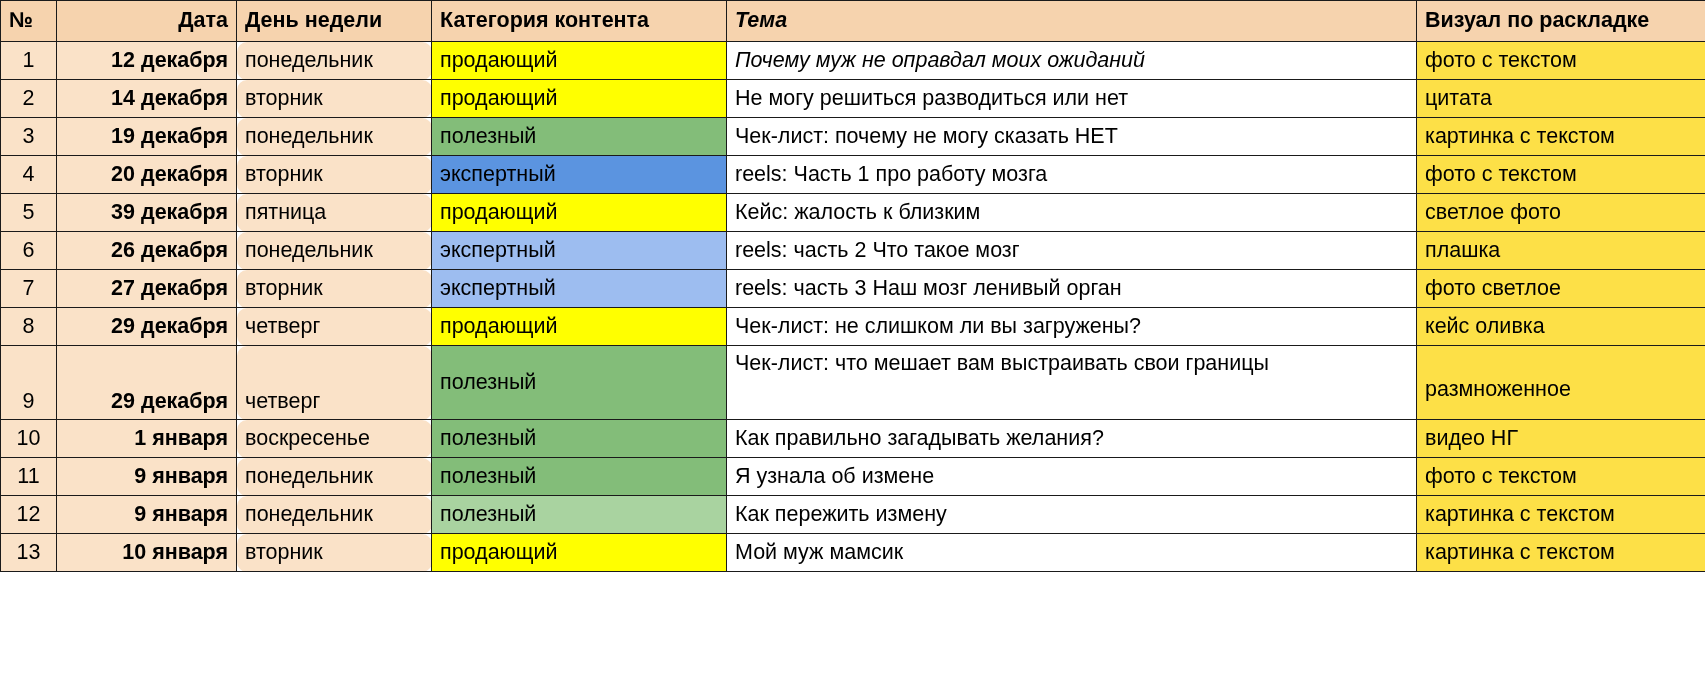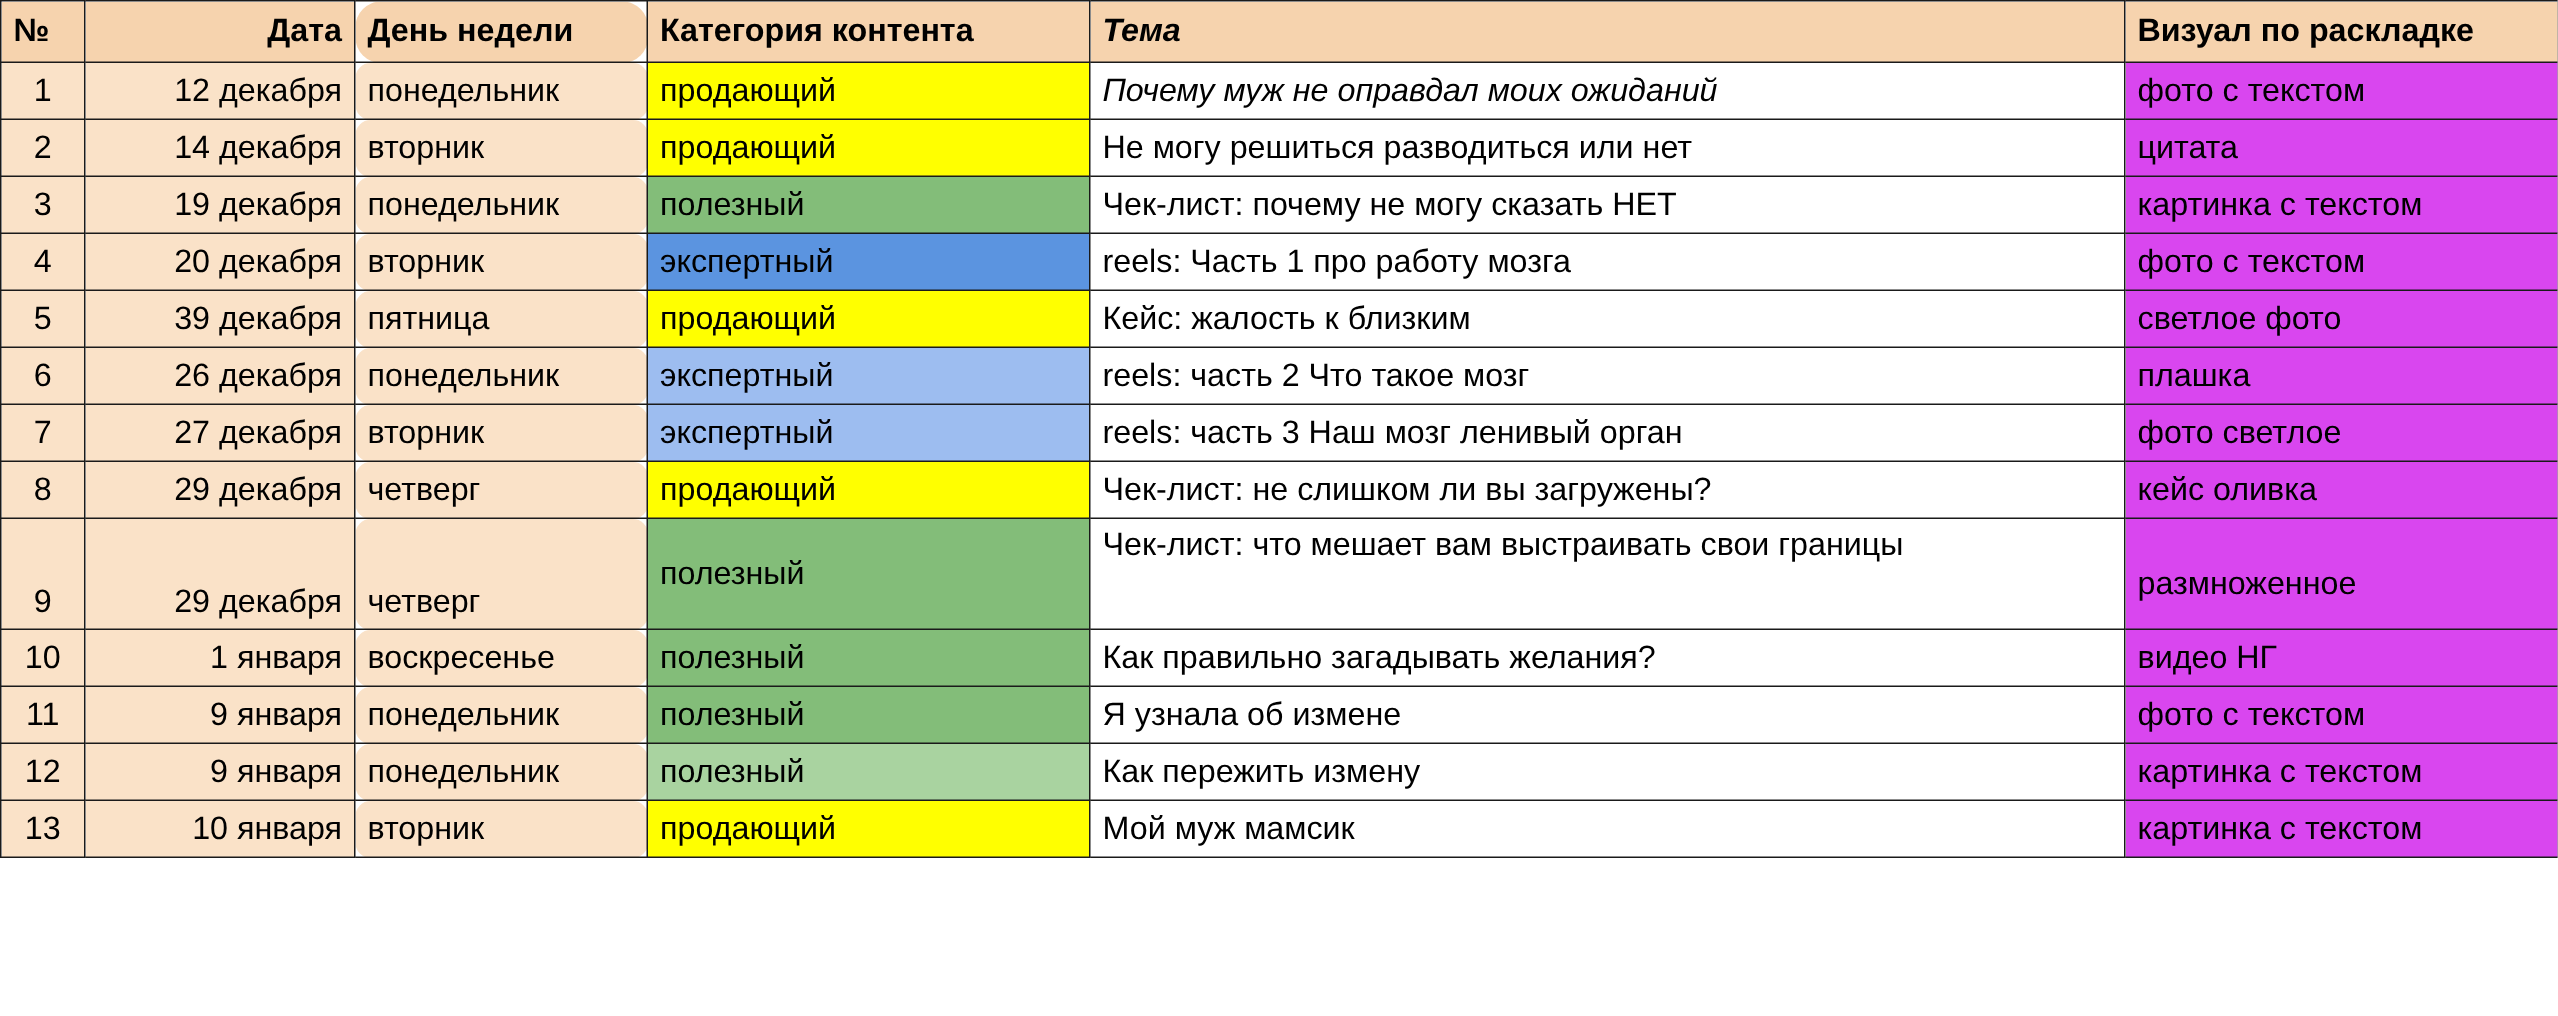--- a/index.html
+++ b/index.html
@@ -42,55 +42,56 @@
   }
   thead th {
     background: #f6d3ae;
     font-weight: bold;
     height: 36px;
     padding-top: 3px;
     padding-bottom: 3px;
   }
   th.h-num      { text-align: left;  padding-left: 6px; }
   th.h-date     { text-align: right; }
-  th.h-weekday  { text-align: left;  padding-left: 8px; border-radius: 17px; }
+  th.h-weekday  { text-align: left;  padding-left: 8px; }
   th.h-category { text-align: left;  padding-left: 8px; }
   th.h-topic    { text-align: left;  padding-left: 10px; font-style: italic; }
   th.h-visual   { text-align: left;  padding-left: 10px; }
 
   tbody tr { height: 38px; }
   td.num {
     background: #fae2c8;
     text-align: center;
     padding-left: 2px;
     padding-right: 6px;
   }
   td.date {
     background: #fae2c8;
     text-align: right;
     padding-right: 8px;
+    font-weight: bold;
   }
   td.weekday {
     background: #fae2c8;
     text-align: left;
     padding-left: 8px;
     border-radius: 10px;
   }
   td.category {
     text-align: left;
     padding-left: 8px;
   }
   td.topic {
     background: #ffffff;
     text-align: left;
     padding-left: 10px;
   }
   td.topic.italic { font-style: italic; }
   td.visual {
-    background: #d946ef;
+    background: #fde047;
     text-align: left;
     padding-left: 10px;
   }
   tr.tall { height: 74px; }
   tr.tall td.topic { vertical-align: top; padding-top: 5px; }
   tr.tall td.num, tr.tall td.date, tr.tall td.weekday { vertical-align: bottom; padding-bottom: 5px; }
   tr.tall td.visual { vertical-align: bottom; padding-bottom: 17px; }
   tr.tall td.category { vertical-align: middle; }
 </style>
 </head>

